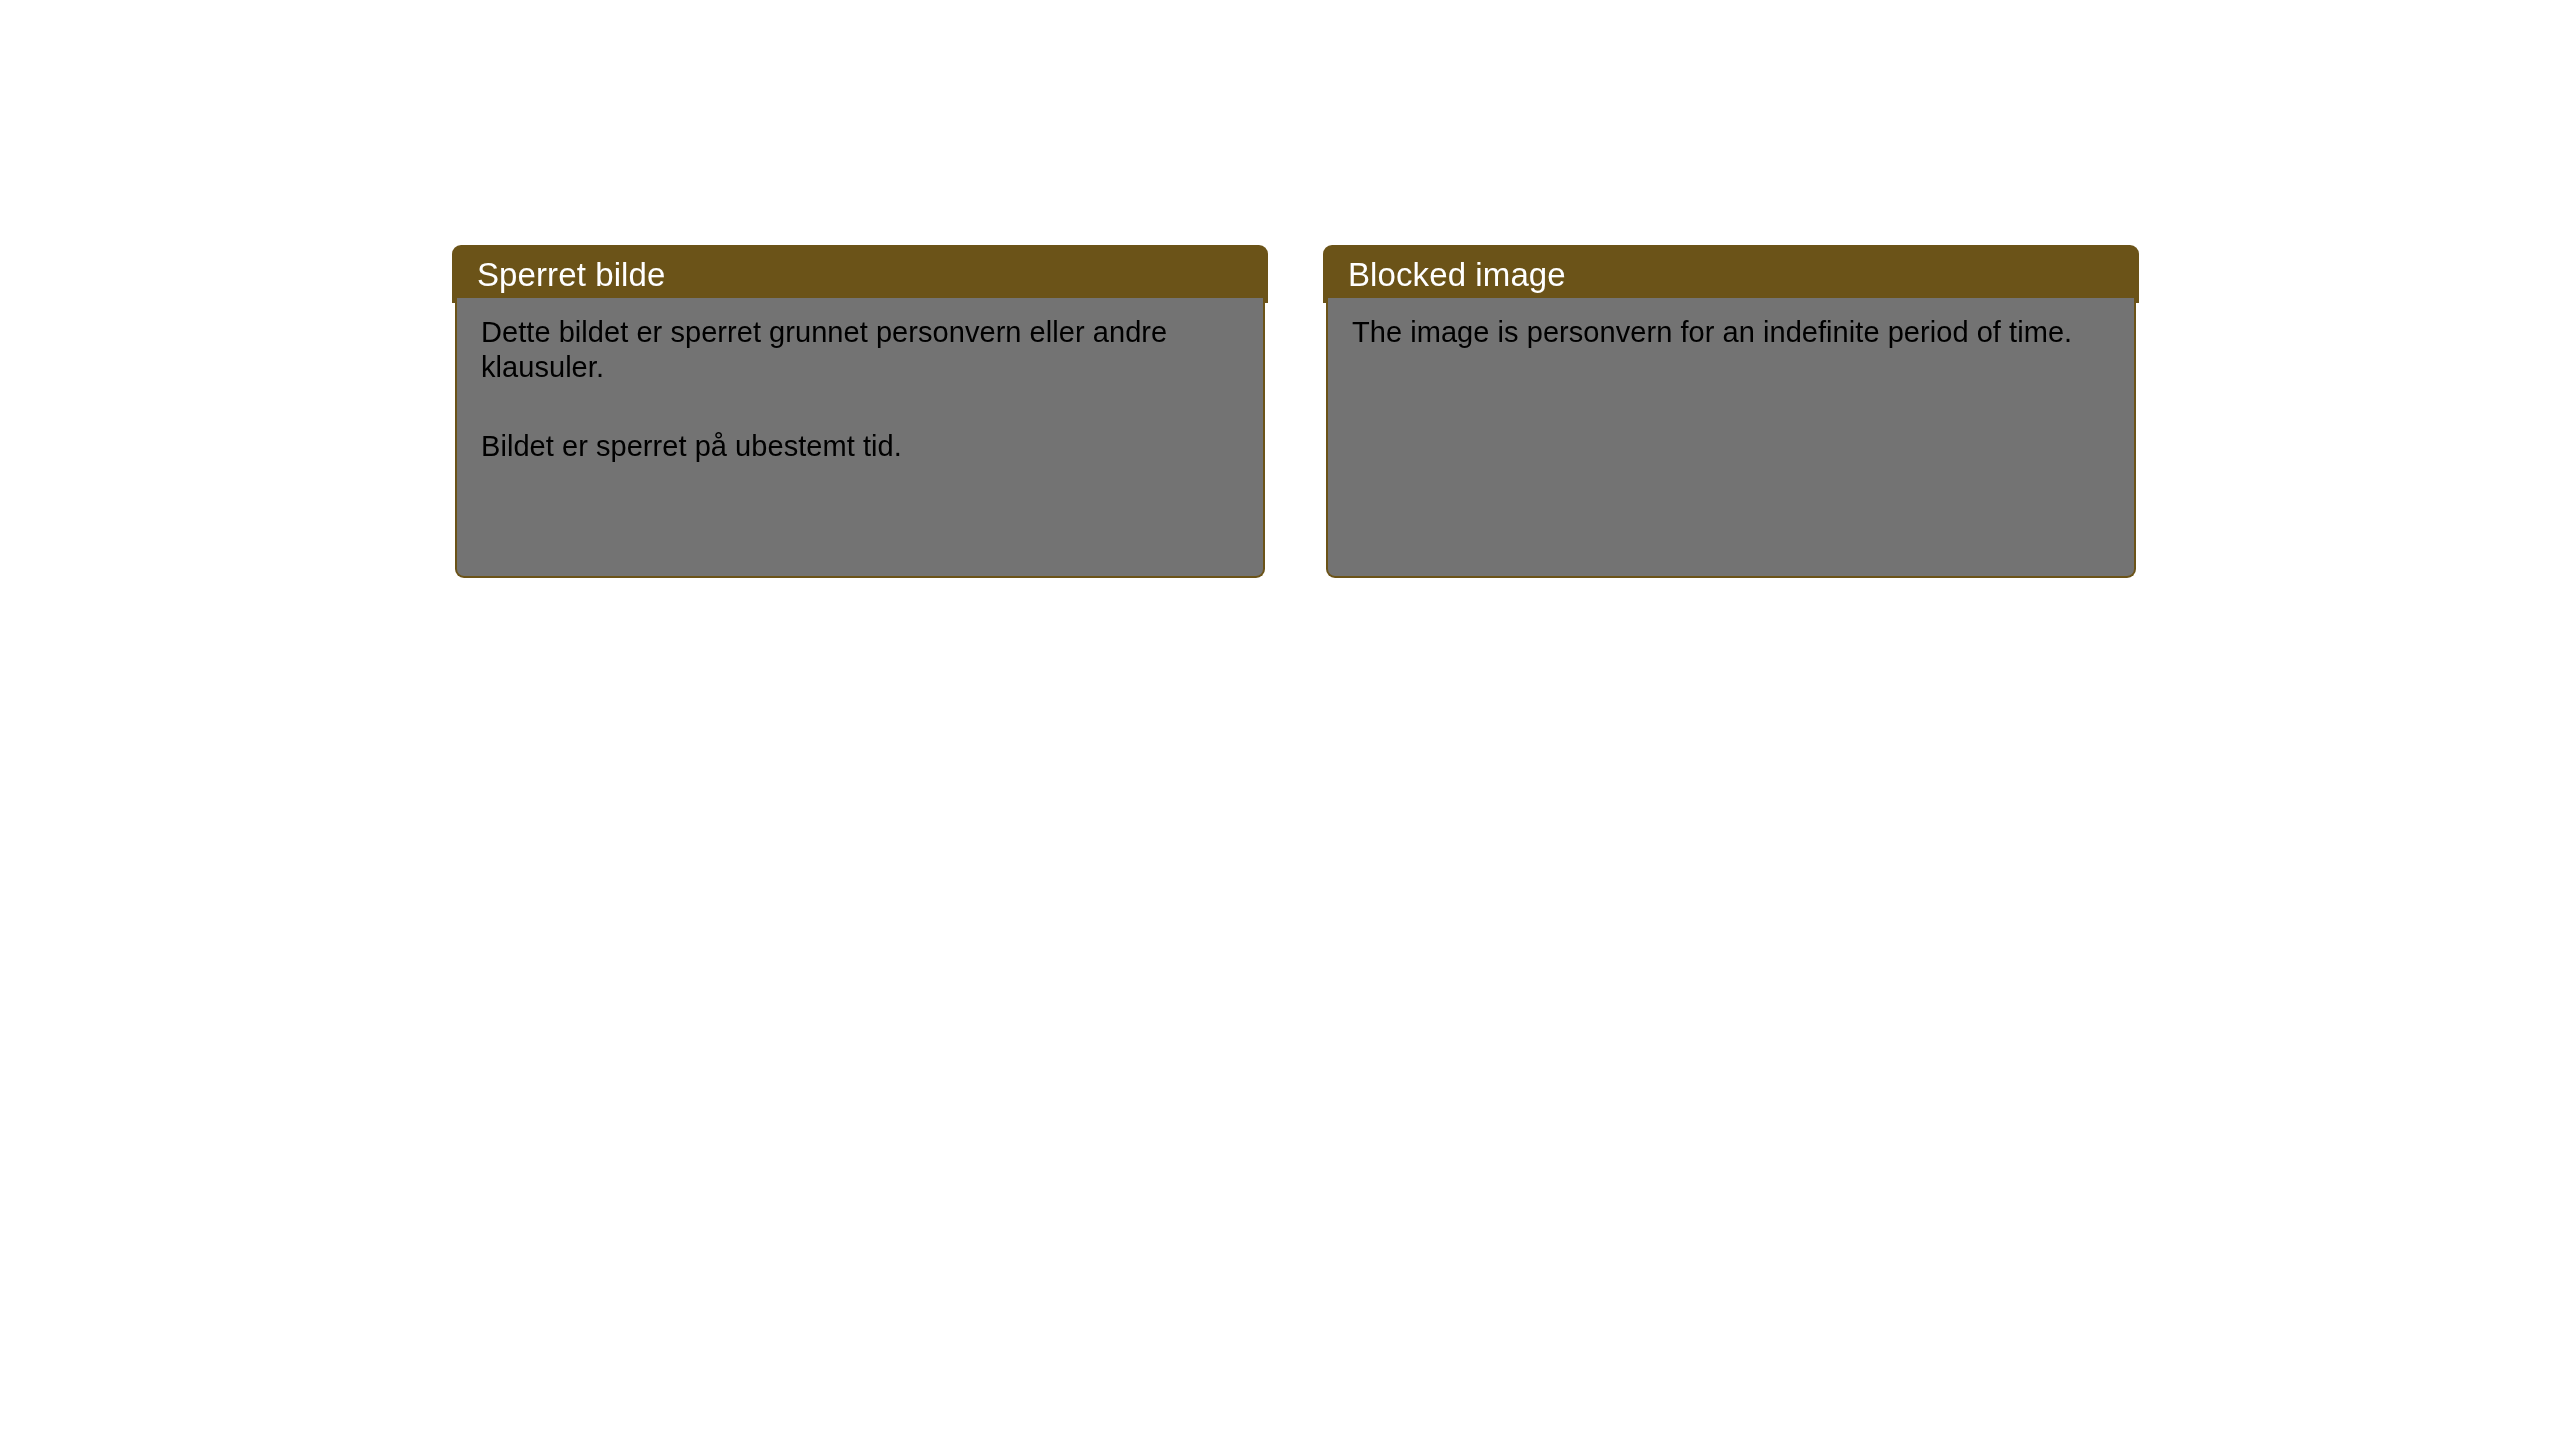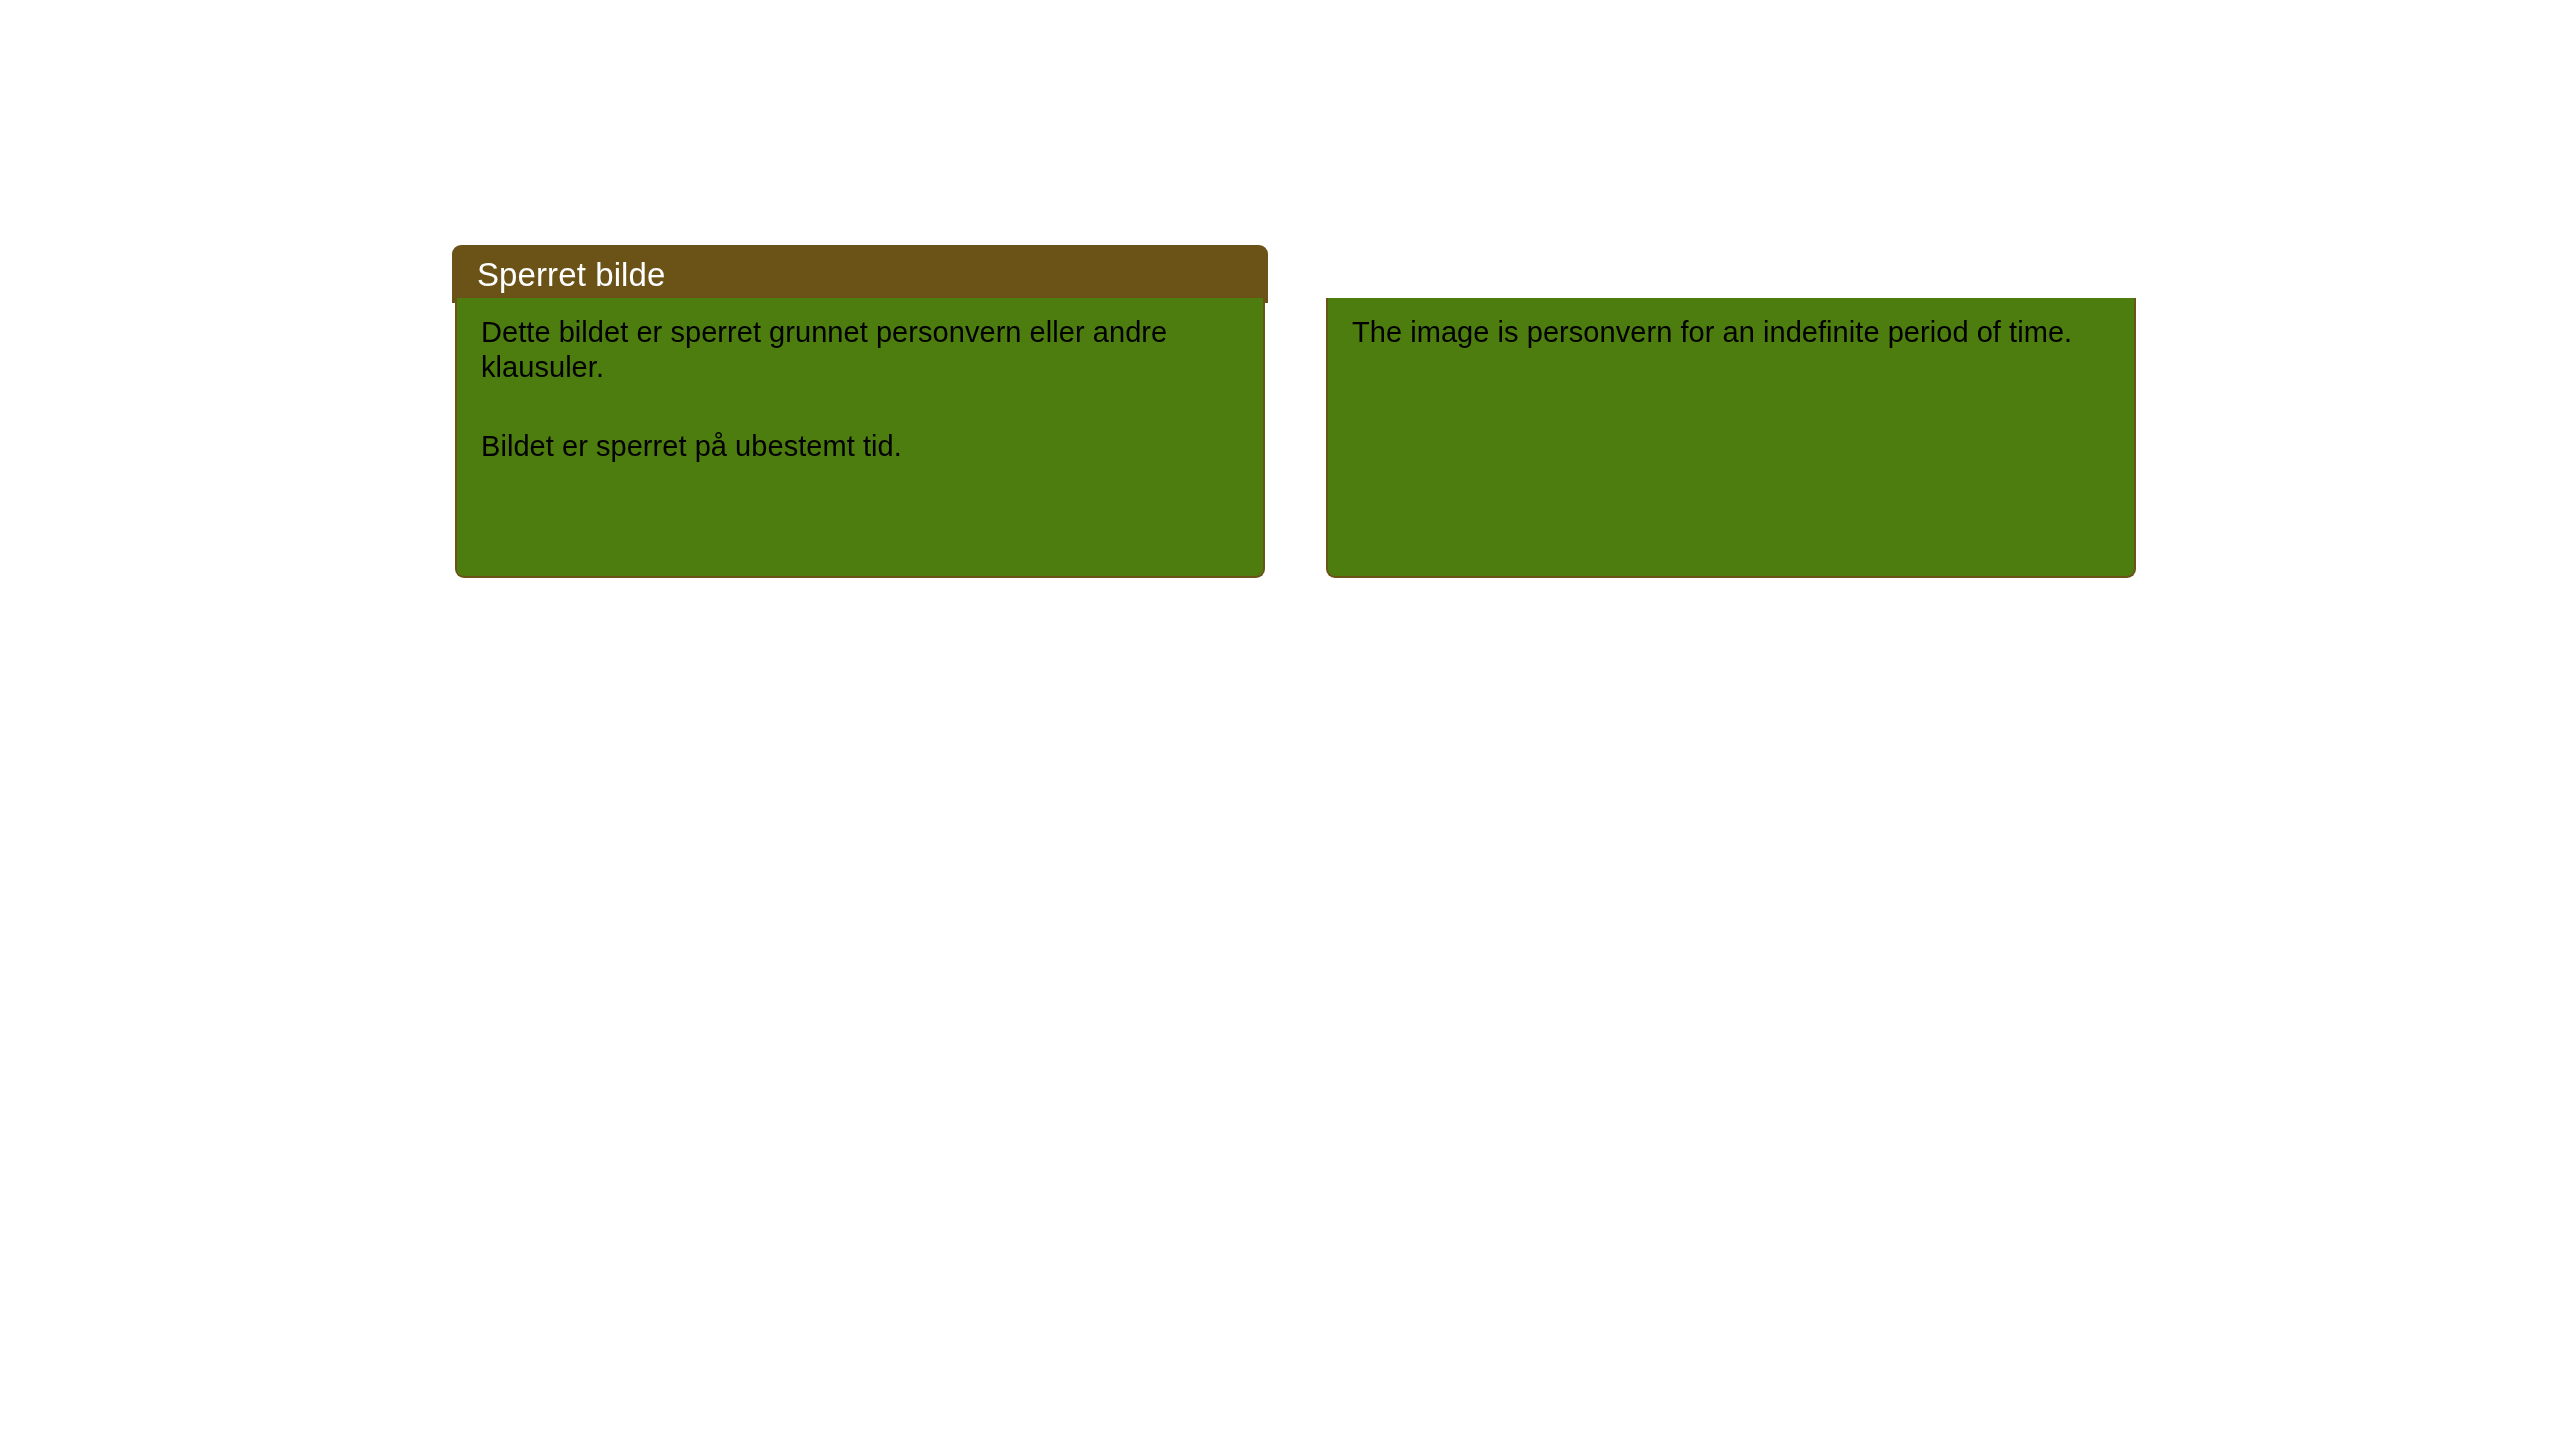--- a/index.html
+++ b/index.html
@@ -50,21 +50,21 @@
     white-space: nowrap;
     letter-spacing: 0.1px;
   }
 
   .notice-body {
     position: absolute;
     left: 3px;
     top: 53px;
     right: 3px;
     bottom: 0;
-    background: #4d7c0f;
+    background: #737373;
     border: 2px solid #6b5318;
     border-top: none;
     border-radius: 0 0 9px 9px;
     box-sizing: border-box;
     padding: 17px 22px 4px 24px;
   }
 
   .notice-paragraph {
     margin: 0;
     color: #000000;
@@ -102,18 +102,21 @@
     <div class="notice-header">
       <div class="notice-title">Sperret bilde</div>
     </div>
     <div class="notice-body">
       <p class="notice-paragraph">Dette bildet er sperret grunnet personvern eller andre klausuler.</p>
       <p class="notice-paragraph">Bildet er sperret på ubestemt tid.</p>
     </div>
   </div>
 
   <div class="notice-card" id="card-en">
+    <div class="notice-header">
+      <div class="notice-title">Blocked image</div>
+    </div>
     <div class="notice-body">
       <p class="notice-paragraph">The image is personvern for an indefinite period of time.</p>
     </div>
   </div>
 
 </div>
 
 </body></html>

